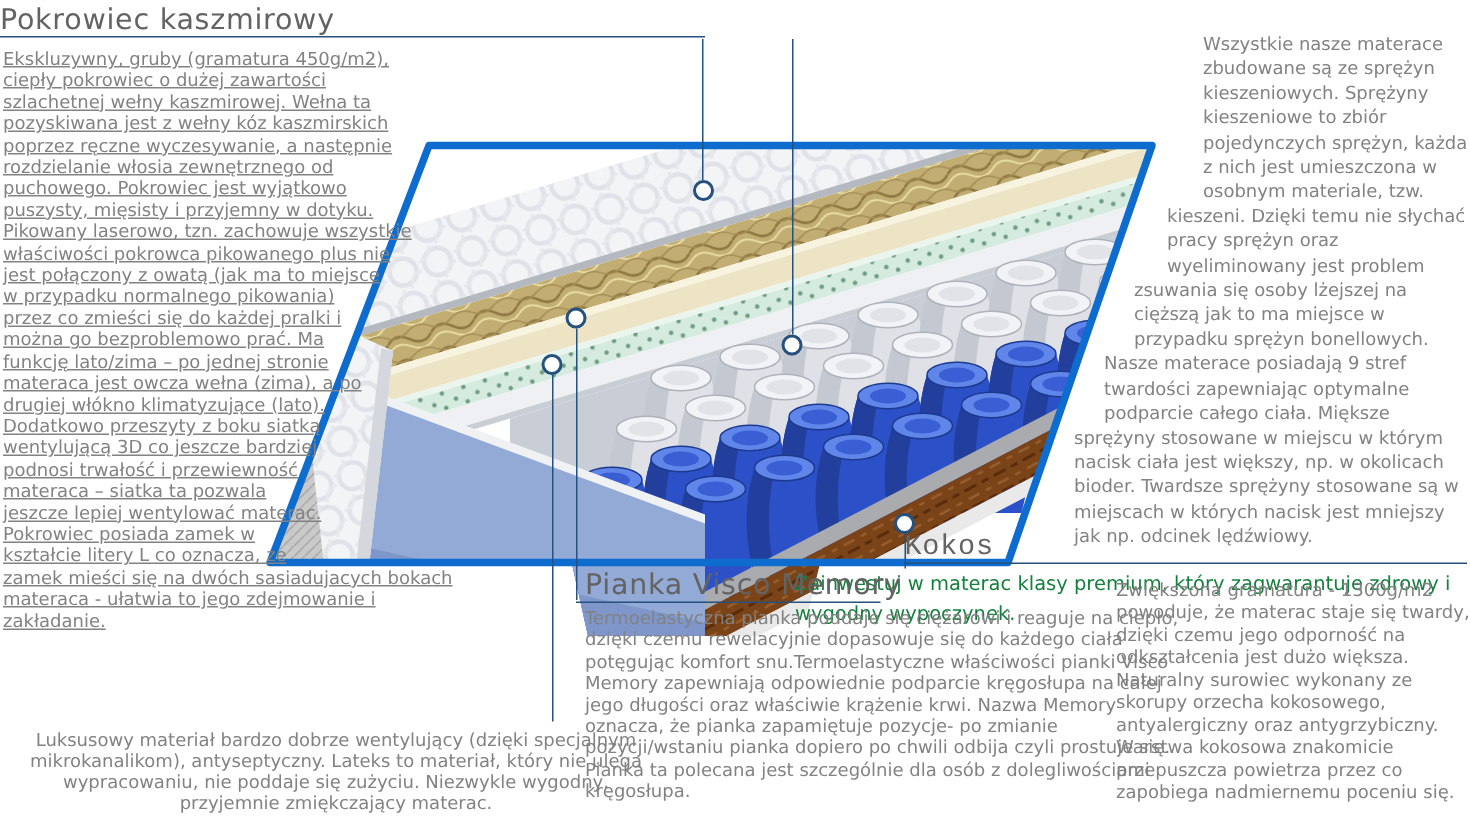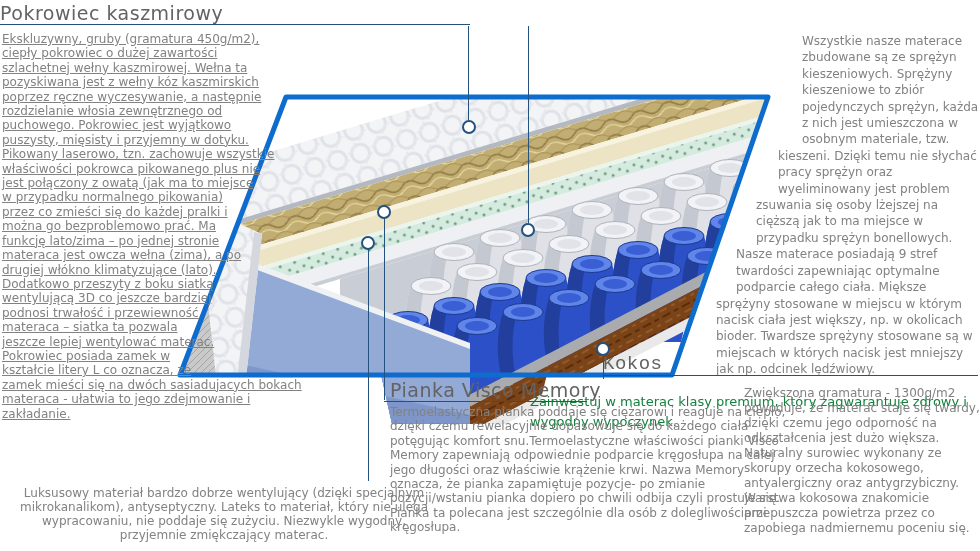--- a/index.html
+++ b/index.html
@@ -150,21 +150,21 @@
 
   <div class="hd" style="left:0;top:2px;width:470px;">Pokrowiec kaszmirowy</div>
   <div class="bd" id="b-pokrowiec" style="left:2px;top:32px;width:468px;text-decoration:underline;">
     <div class="fl" style="width:186px;height:96px;margin-top:57px;"></div>
     <div class="fl" style="width:216px;height:96px;"></div>
     <div class="fl" style="width:246px;height:94px;"></div>
     <div class="fl" style="width:158px;height:50px;"></div>
     <span>Ekskluzywny, gruby (gramatura 450g/m2), ciepły pokrowiec o dużej zawartości szlachetnej wełny kaszmirowej. Wełna ta pozyskiwana jest z wełny kóz kaszmirskich poprzez ręczne wyczesywanie, a następnie rozdzielanie włosia zewnętrznego od puchowego. Pokrowiec jest wyjątkowo puszysty, mięsisty i przyjemny w dotyku. Pikowany laserowo, tzn. zachowuje wszystkie właściwości pokrowca pikowanego plus nie jest połączony z owatą (jak ma to miejsce w przypadku normalnego pikowania) przez co zmieści się do każdej pralki i można go bezproblemowo prać. Ma funkcję lato/zima – po jednej stronie materaca jest owcza wełna (zima), a po drugiej włókno klimatyzujące (lato). Dodatkowo przeszyty z boku siatką wentylującą 3D co jeszcze bardziej podnosi trwałość i przewiewność materaca – siatka ta pozwala jeszcze lepiej wentylować materac. Pokrowiec posiada zamek w kształcie litery L co oznacza, ze zamek mieści się na dwóch sasiadujacych bokach materaca - ułatwia to jego zdejmowanie i zakładanie.</span>
   </div>
 
-  <div class="bd" id="b-sprezyny" style="left:530px;top:33px;width:450px;">
+  <div class="bd" id="b-sprezyny" style="left:530px;top:21px;width:450px;">
     <div class="fll" style="width:272px;height:50px;margin-top:60px;"></div>
     <div class="fll" style="width:248px;height:50px;"></div>
     <div class="fll" style="width:226px;height:50px;"></div>
     <div class="fll" style="width:206px;height:50px;"></div>
     <div class="fll" style="width:186px;height:75px;"></div>
     <span>Wszystkie nasze materace zbudowane są ze sprężyn kieszeniowych. Sprężyny kieszeniowe to zbiór pojedynczych sprężyn, każda z nich jest umieszczona w osobnym materiale, tzw. kieszeni. Dzięki temu nie słychać pracy sprężyn oraz wyeliminowany jest problem zsuwania się osoby lżejszej na cięższą jak to ma miejsce w przypadku sprężyn bonellowych. Nasze materace posiadają 9 stref twardości zapewniając optymalne podparcie całego ciała. Miększe sprężyny stosowane w miejscu w którym nacisk ciała jest większy, np. w okolicach bioder. Twardsze sprężyny stosowane są w miejscach w których nacisk jest mniejszy jak np. odcinek lędźwiowy.</span>
     <div class="quote">Zainwestuj w materac klasy premium, który zagwarantuje zdrowy i wygodny wypoczynek.</div>
   </div>
 
   <div class="hd" style="left:384px;top:379px;width:203px;text-indent:6px;">Pianka Visco Memory</div>

